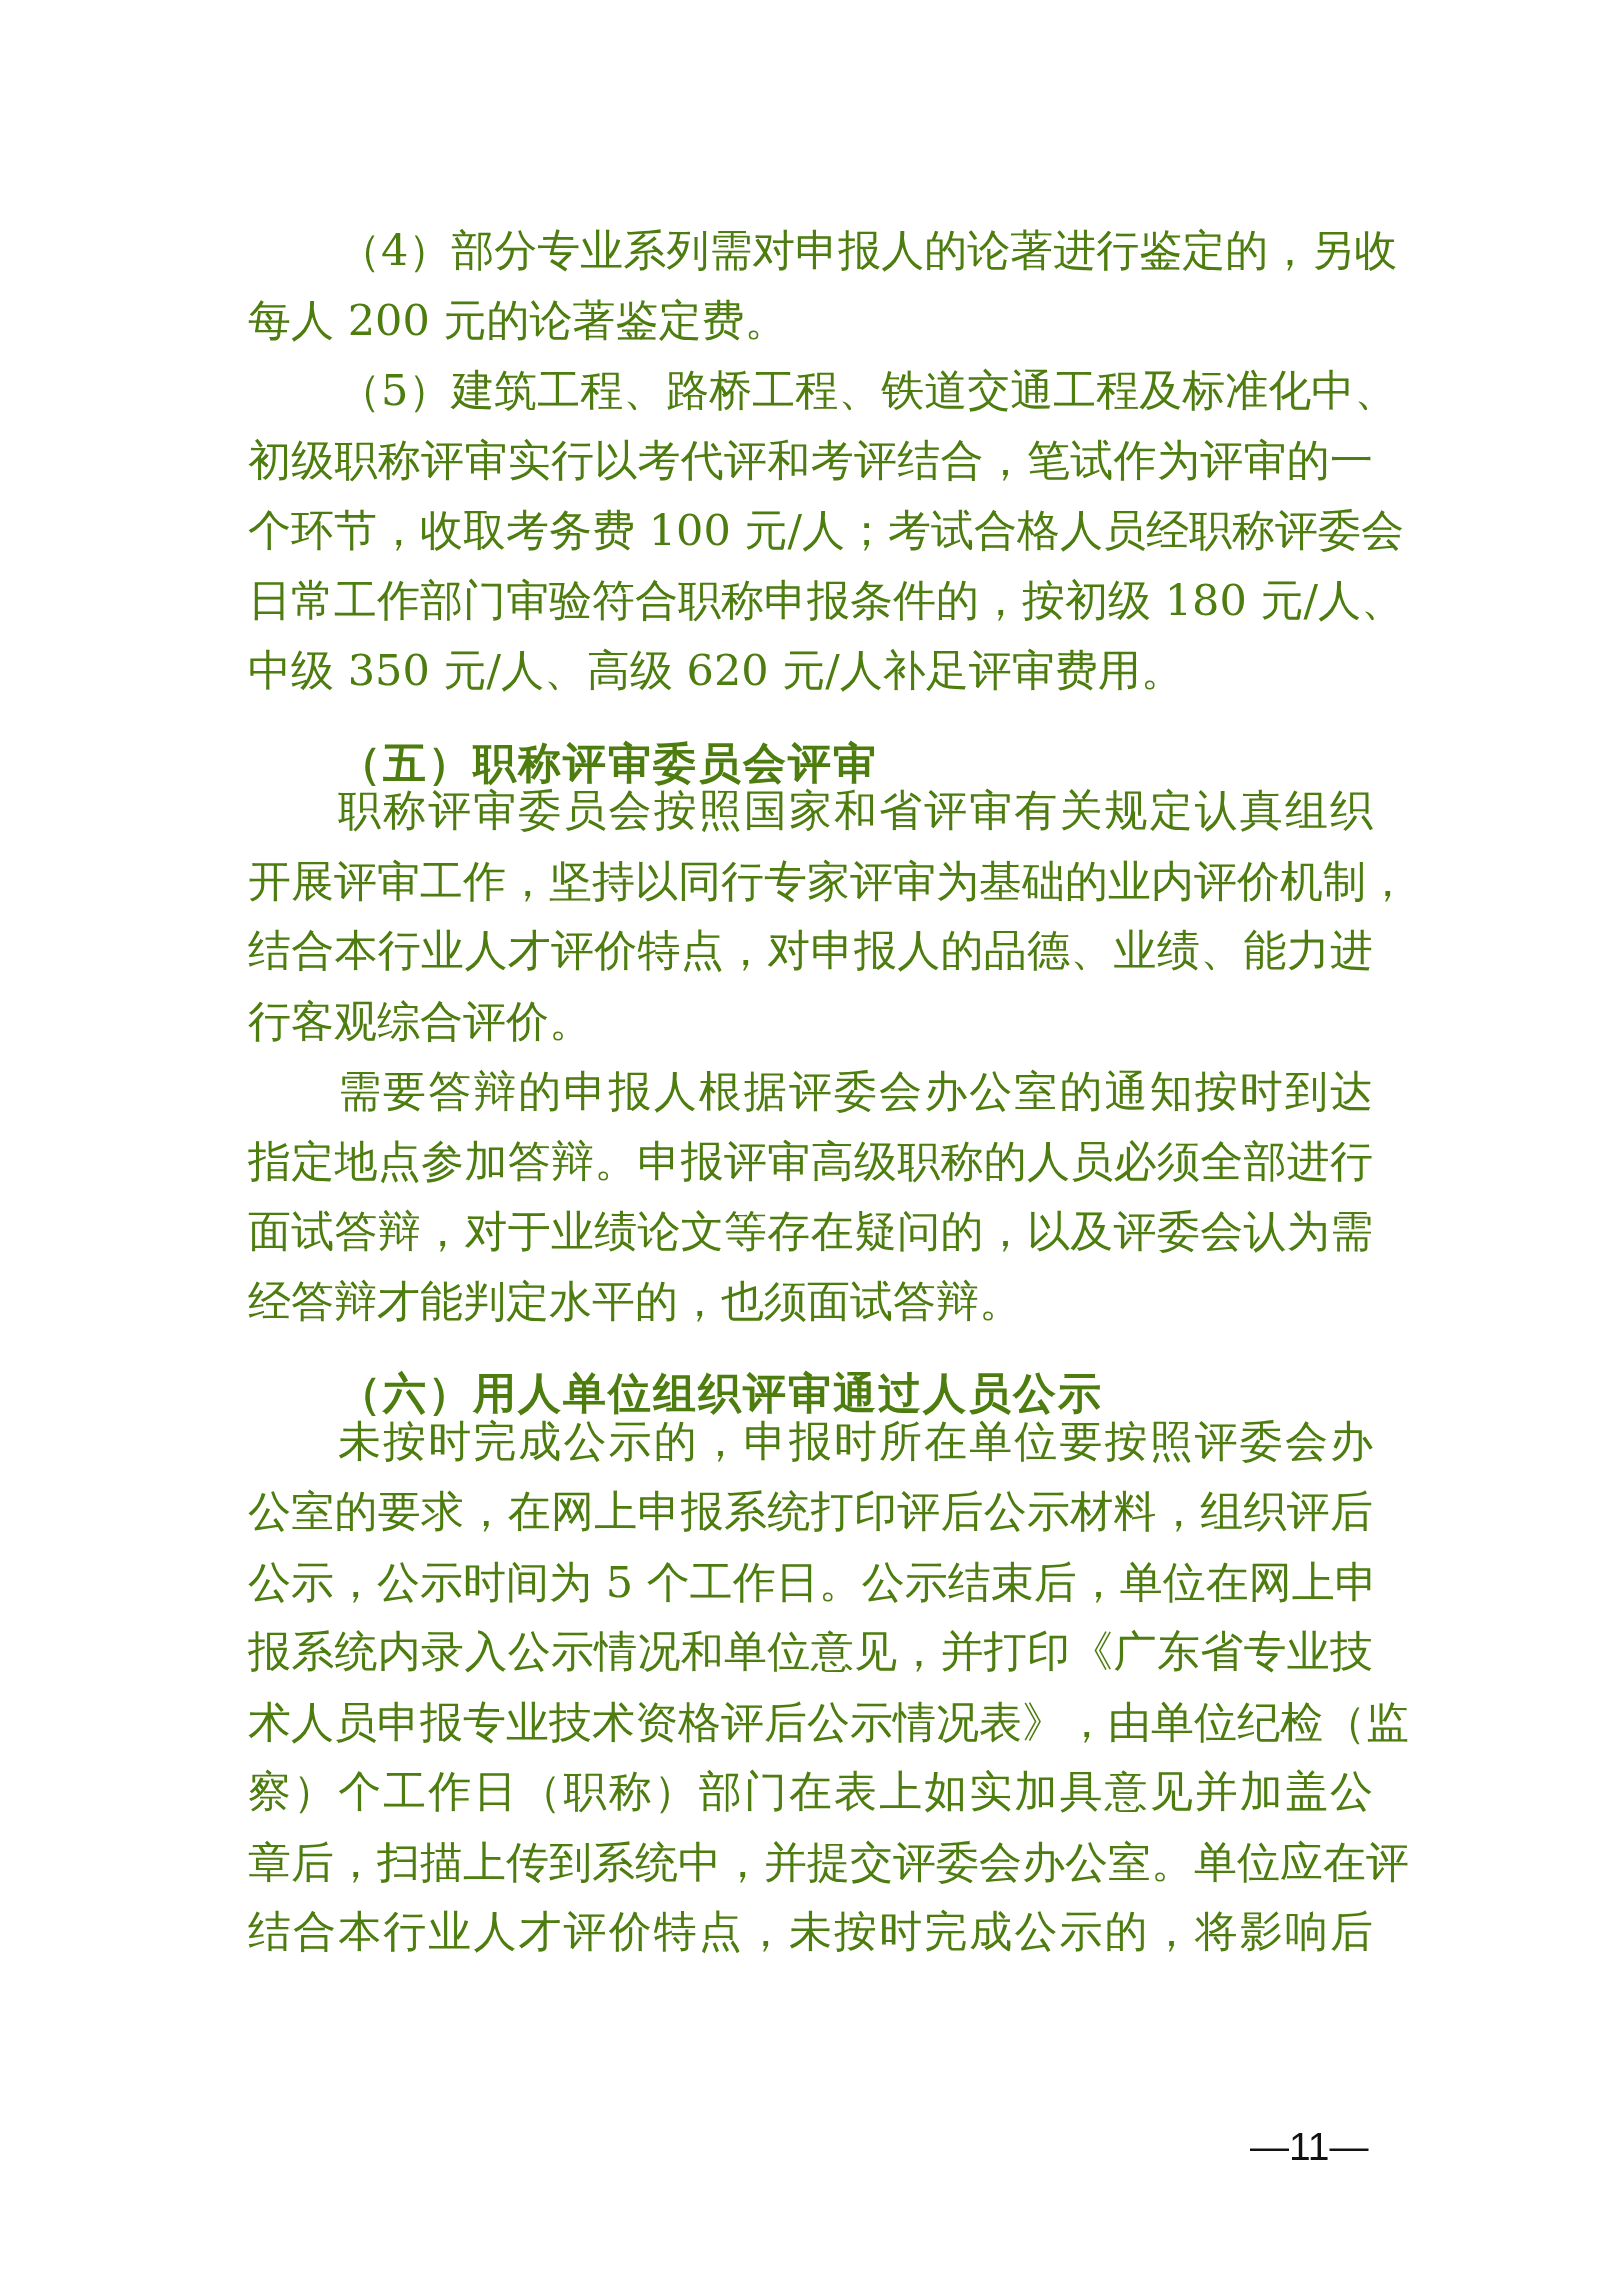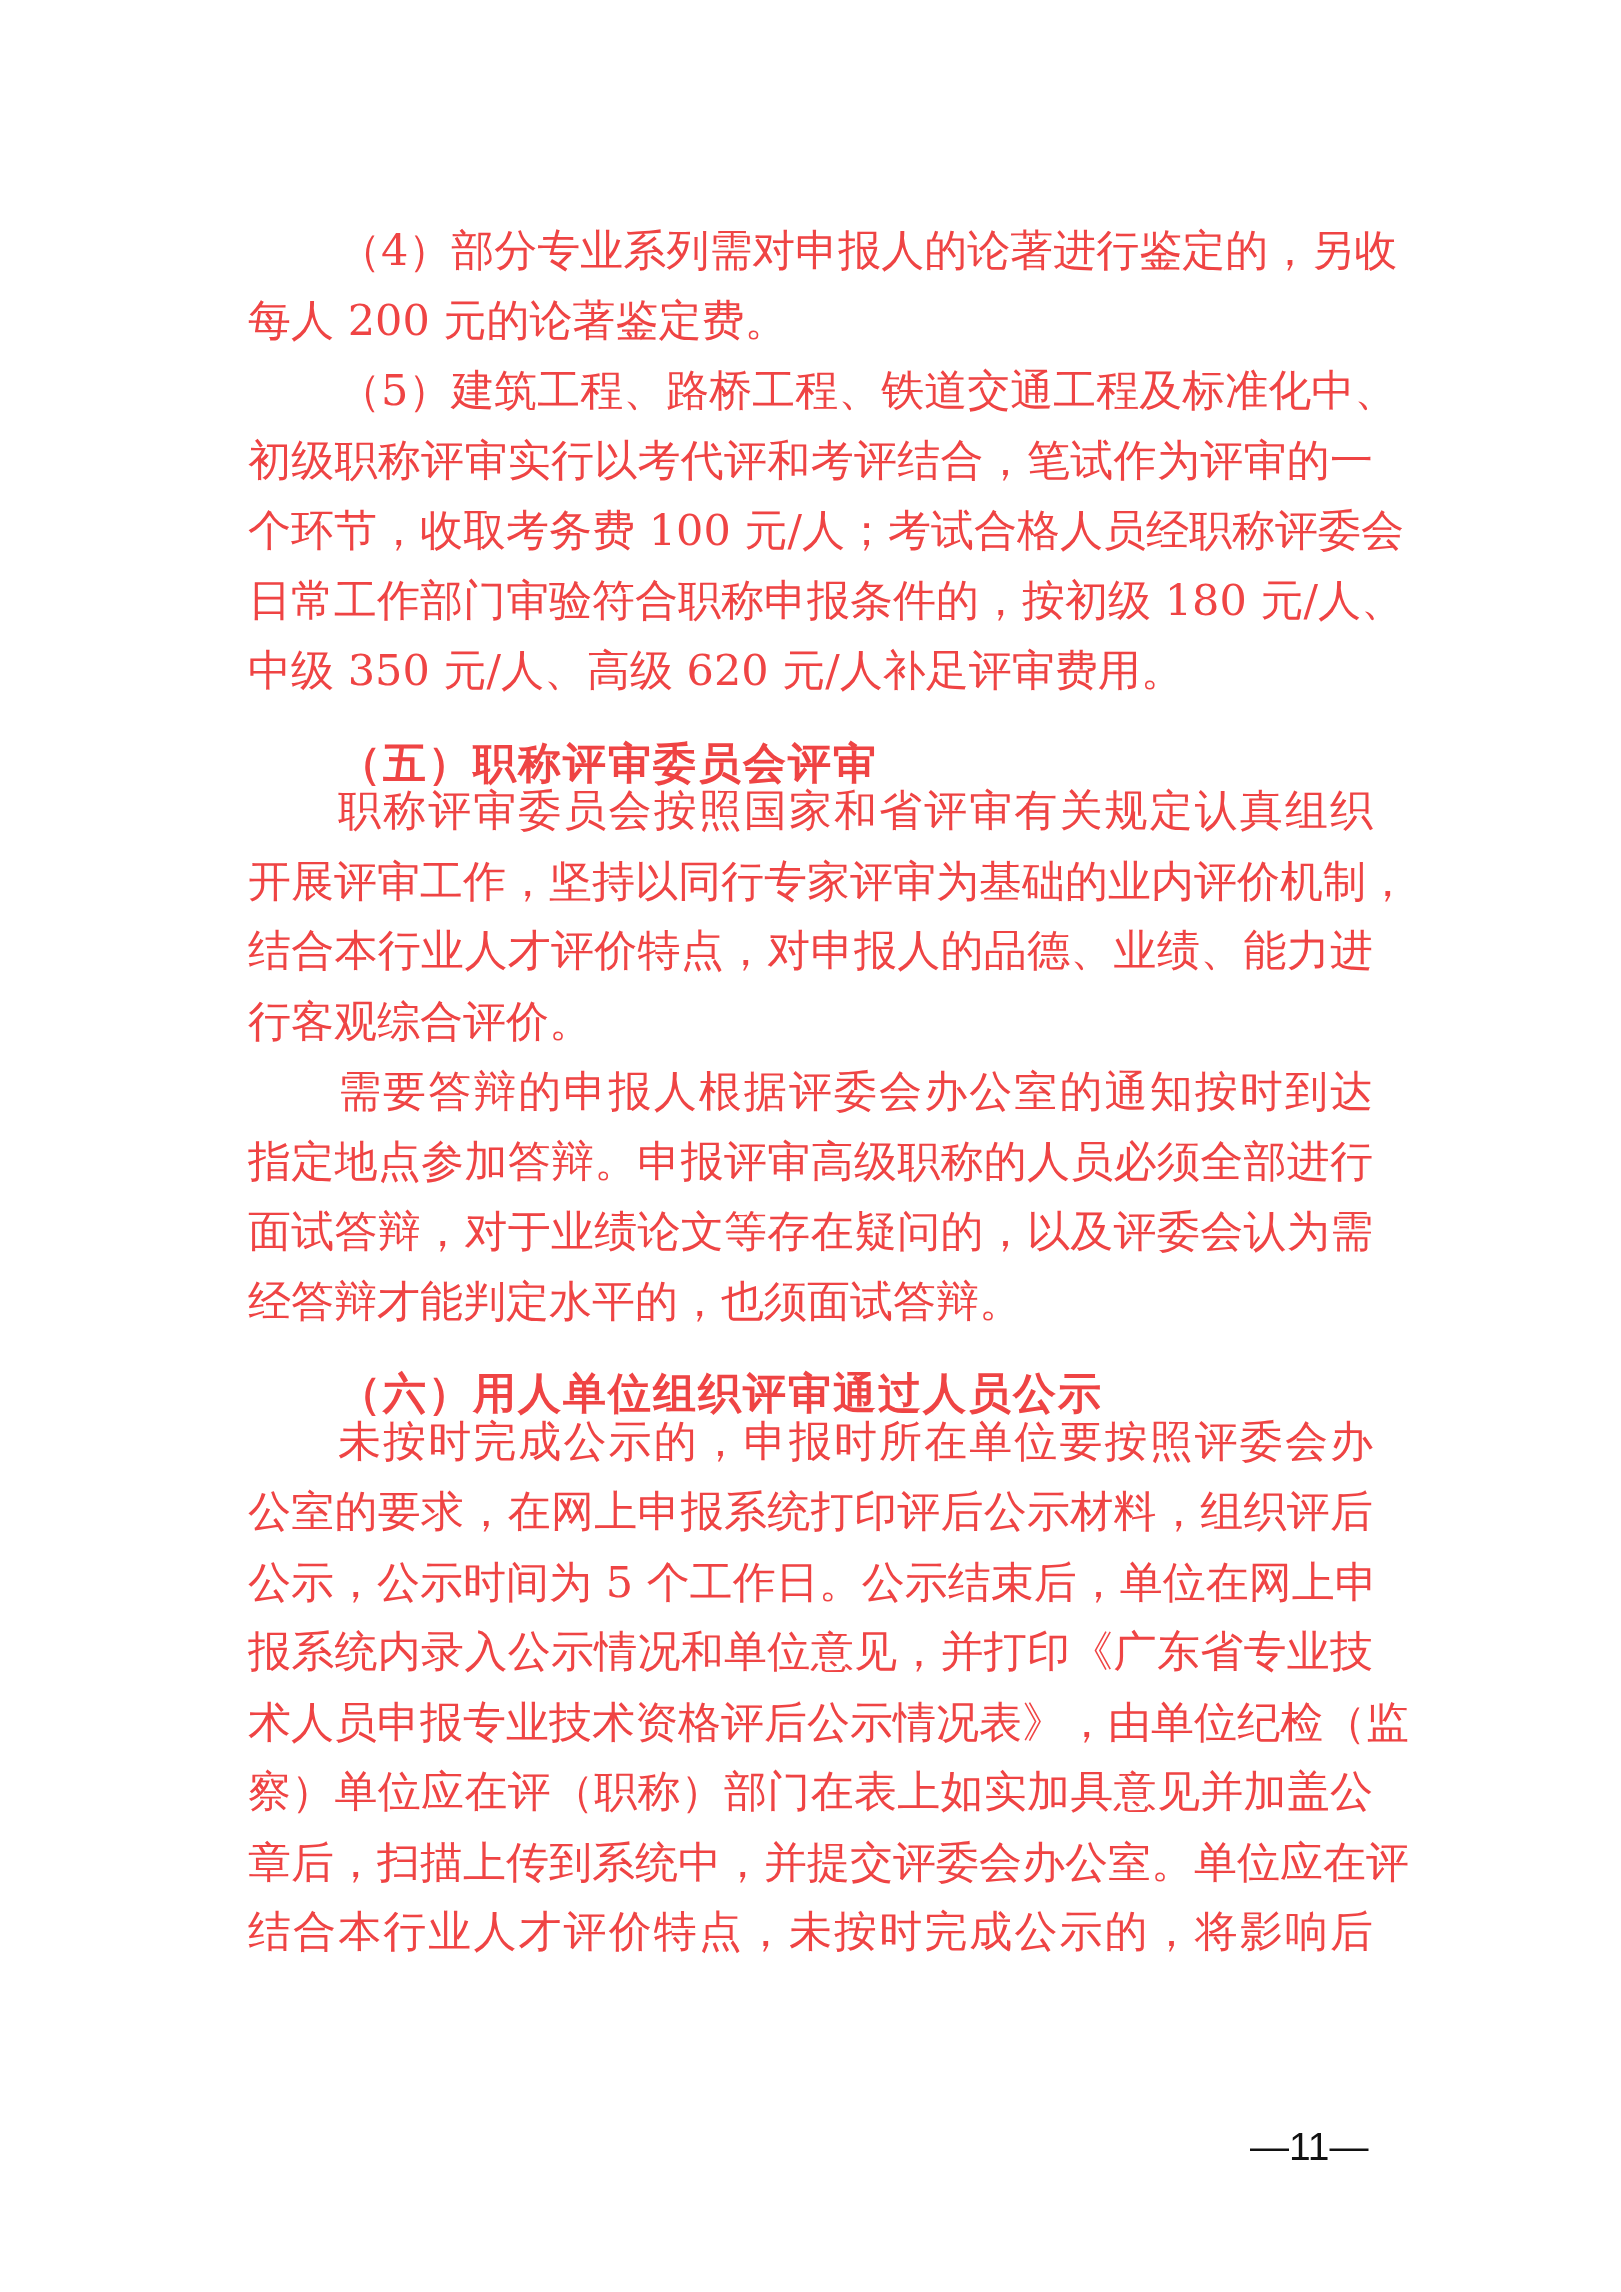--- a/index.html
+++ b/index.html
@@ -6,21 +6,21 @@
   body { width: 1621px; height: 2293px; position: relative; overflow: hidden; }
   .page { position: absolute; left: 0; top: 0; width: 1621px; height: 2293px; background: #fff; }
   .line {
     position: absolute;
     left: 248px;
     width: 1125px;
     height: 59px;
     line-height: 59px;
     font-family: "DejaVu Serif", "Liberation Serif", serif;
     font-size: 43px;
-    color: #ef4444;
+    color: #4d7c0f;
     white-space: nowrap;
     text-align: justify;
     text-align-last: justify;
     letter-spacing: 0px;
   }
   .line.last { text-align-last: left; }
   .line.indent { left: 338px; width: 1035px; }
   .line.heading { left: 338px; width: auto; text-align-last: left; font-weight: bold; font-family: Liberation Sans, sans-serif; letter-spacing: 2px; margin-top: 22px; }
   .page-number {
     position: absolute;
@@ -57,19 +57,19 @@
   <div class="line" style="top:1202px">面试答辩，对于业绩论文等存在疑问的，以及评委会认为需</div>
   <div class="line last" style="top:1272px">经答辩才能判定水平的，也须面试答辩。</div>
 
   <div class="line heading" style="top:1342px">（六）用人单位组织评审通过人员公示</div>
 
   <div class="line indent" style="top:1412px">未按时完成公示的，申报时所在单位要按照评委会办</div>
   <div class="line" style="top:1482px">公室的要求，在网上申报系统打印评后公示材料，组织评后</div>
   <div class="line" style="top:1553px">公示，公示时间为 5 个工作日。公示结束后，单位在网上申</div>
   <div class="line" style="top:1622px">报系统内录入公示情况和单位意见，并打印《广东省专业技</div>
   <div class="line" style="top:1693px">术人员申报专业技术资格评后公示情况表》，由单位纪检（监</div>
-  <div class="line" style="top:1762px">察）单位应在评（职称）部门在表上如实加具意见并加盖公</div>
+  <div class="line" style="top:1762px">察）个工作日（职称）部门在表上如实加具意见并加盖公</div>
   <div class="line" style="top:1833px">章后，扫描上传到系统中，并提交评委会办公室。单位应在评</div>
   <div class="line" style="top:1902px">结合本行业人才评价特点，未按时完成公示的，将影响后</div>
 
   <div class="page-number">—11—</div>
 </div>
 
 
 </body></html>

